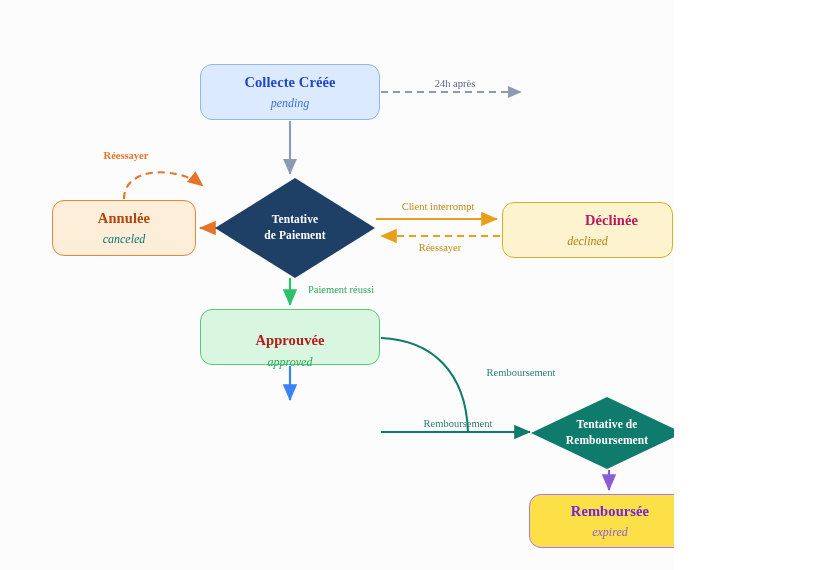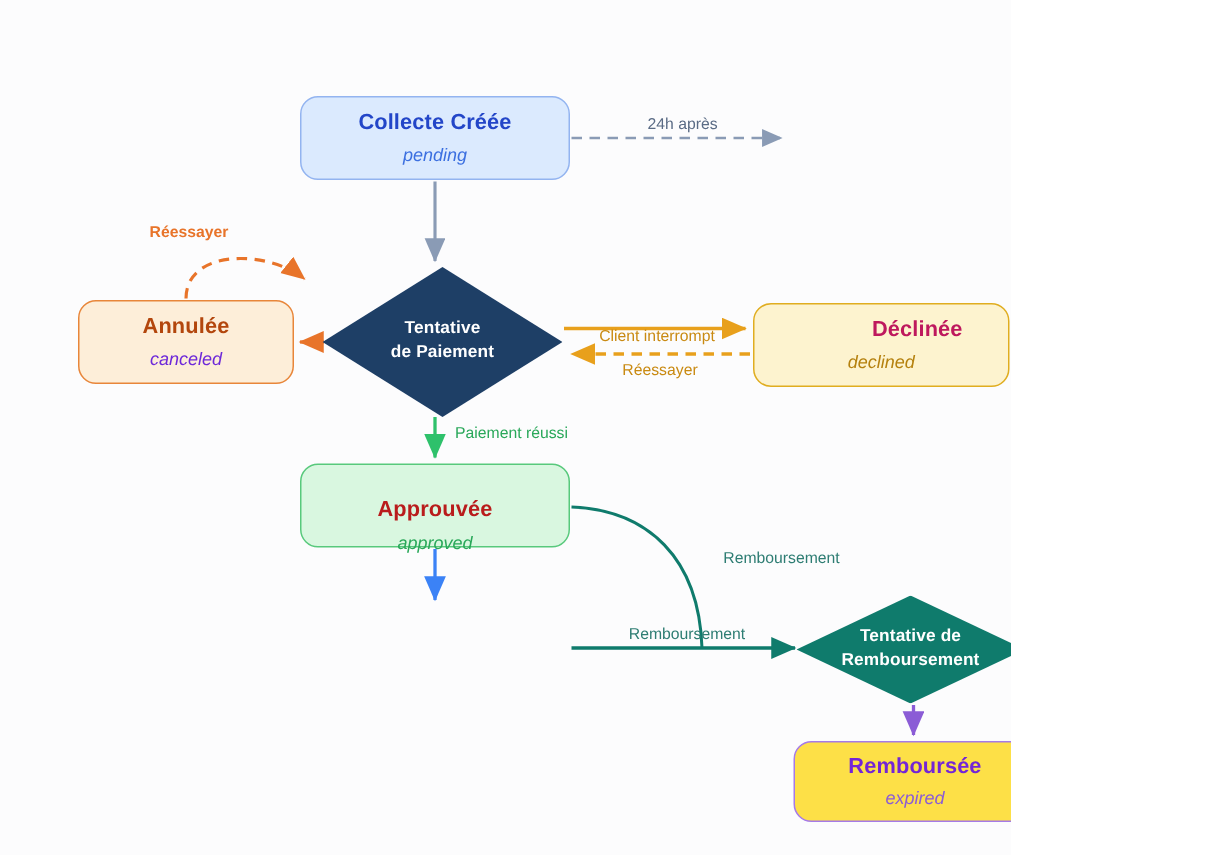--- a/index.html
+++ b/index.html
@@ -5,21 +5,21 @@
   html, body {
     margin: 0;
     padding: 0;
     background: #ffffff;
   }
   #canvas {
     position: relative;
     width: 674px;
     height: 570px;
     background: #fcfcfd;
-    font-family: Liberation Sans, sans-serif;
+    font-family: Liberation Serif, serif;
     overflow: hidden;
   }
   svg.edges {
     position: absolute;
     left: 0; top: 0;
     width: 817px;
     height: 570px;
     pointer-events: none;
   }
 
@@ -128,21 +128,21 @@
   </svg>
 
   <div class="node" style="left:200px; top:64px; width:180px; height:56px; background:#dbeafe; border-color:#93b4f0;">
     <div class="title" style="color:#2346c8;">Collecte Créée</div>
     <div class="sub" style="color:#3b6fe0;">pending</div>
   </div>
 
 
   <div class="node" style="left:52px; top:200px; width:144px; height:56px; background:#fdeed9; border-color:#e8863a;">
     <div class="title" style="color:#b3460d;">Annulée</div>
-    <div class="sub" style="color:#6d28d9;">canceled</div>
+    <div class="sub" style="color:#0f766e;">canceled</div>
   </div>
 
   <div class="node" style="left:502px; top:202px; width:171px; height:56px; background:#fdf3cf; border-color:#e0ad20;">
     <div class="title" style="color:#be185d;margin-left:48px;">Déclinée</div>
     <div class="sub" style="color:#b5810f;">declined</div>
   </div>
 
   <div class="node" style="left:200px; top:309px; width:180px; height:56px; background:#d9f7e0; border-color:#58c97c;">
     <div class="title" style="color:#b91c1c;margin-top:27px;">Approuvée</div>
     <div class="sub" style="color:#2aa85a;">approved</div>
@@ -165,21 +165,21 @@
     <div class="dtitle">
       <div>Tentative de</div>
       <div>Remboursement</div>
     </div>
   </div>
 
   <div class="elabel" style="left:455px; top:83px; color:#5a6b85;">24h après</div>
 
   <div class="elabel bold" style="left:126px; top:155px; color:#e8742a;">Réessayer</div>
 
-  <div class="elabel" style="left:438px; top:224px; color:#c98a12;">Client interrompt</div>
+  <div class="elabel" style="left:438px; top:206px; color:#c98a12;">Client interrompt</div>
 
   <div class="elabel" style="left:440px; top:247px; color:#c98a12;">Réessayer</div>
 
   <div class="elabel" style="left:341px; top:289px; color:#2aa85a;">Paiement réussi</div>
 
   <div class="elabel" style="left:521px; top:372px; color:#2e7d73;">Remboursement</div>
 
   <div class="elabel" style="left:458px; top:423px; color:#2e7d73;">Remboursement</div>
 
 </div>

